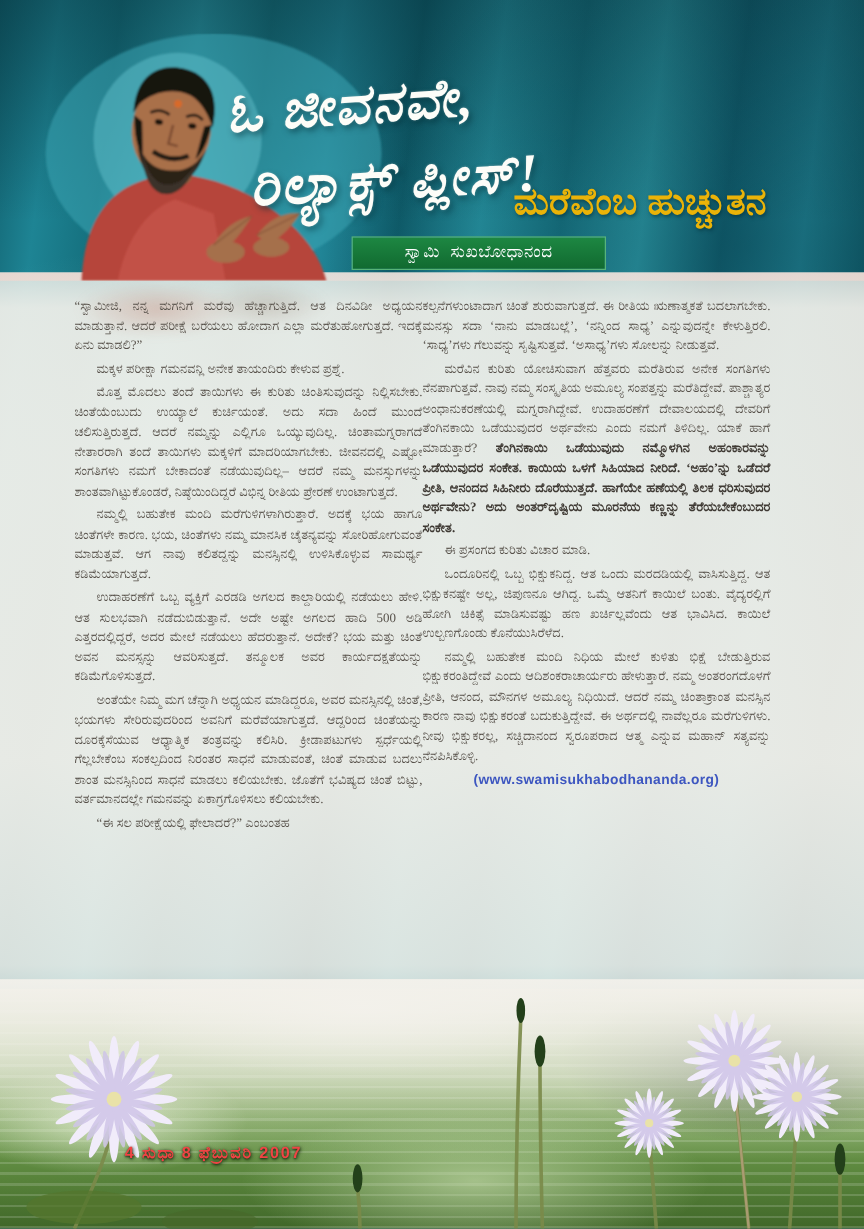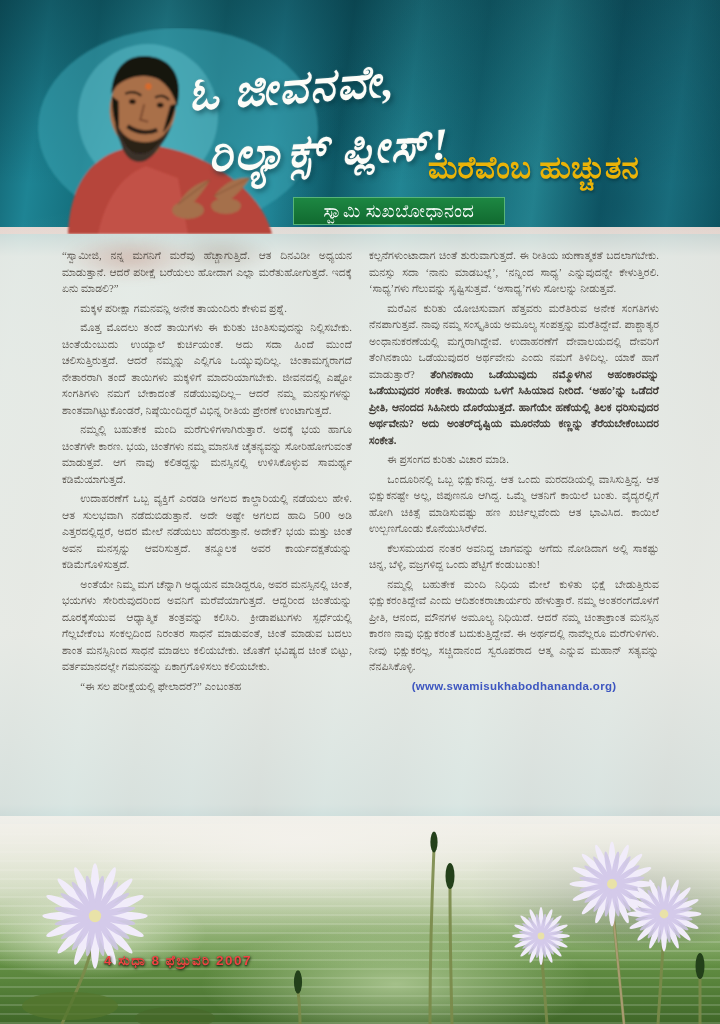--- a/index.html
+++ b/index.html
@@ -58,25 +58,25 @@
     text-shadow:2px 3px 5px rgba(0,45,55,.55), 0 0 2px rgba(255,255,255,.35);}
   .title-1{left:188px;top:66px;transform:rotate(-4deg);}
   .title-2{left:208px;top:128px;transform:rotate(-3deg);}
   .topic-title{position:absolute;left:428px;top:150px;font-family:Liberation Sans, sans-serif;
     font-weight:bold;font-size:31px;color:#eab308;white-space:nowrap;
     text-shadow:1px 2px 3px rgba(0,40,50,.5);}
   .author-banner{position:absolute;left:293px;top:197px;width:212px;height:28px;
     background:linear-gradient(to bottom,#1d8742,#116a30);
     border:1px solid #57b478;box-sizing:border-box;
     display:flex;align-items:center;justify-content:center;}
-  .author-banner span{color:#fff;font-family:Liberation Serif, serif;
-    font-size:18px;letter-spacing:.5px;}
-
-  
-  .columns{position:absolute;left:62px;top:247px;width:598px;display:flex;gap:17px;z-index:4;}
+  .author-banner span{color:#fff;font-family:Liberation Mono, monospace;
+    font-size:14px;letter-spacing:.5px;}
+
+  
+  .columns{position:absolute;left:62px;top:247px;width:598px;display:flex;z-index:4;}
   .col{width:290px;font-size:10.8px;line-height:16.5px;color:#57514a;text-align:justify;}
   .col p{margin:0 0 3px 0;}
   .col p.ind{text-indent:1.7em;}
   .col .bold{font-weight:bold;color:#3e3933;}
   .website-line{margin-top:0;text-align:center;font-family:"Liberation Sans","DejaVu Sans",sans-serif;
     font-weight:bold;font-size:11.5px;color:#3d56c0;letter-spacing:.3px;}
 
   
   .flowers{position:absolute;left:0;top:814px;width:720px;height:210px;z-index:5;}
   .footer-issue{position:absolute;left:104px;top:953px;z-index:6;
@@ -166,21 +166,20 @@
       <p class="ind">“ಈ ಸಲ ಪರೀಕ್ಷೆಯಲ್ಲಿ ಫೇಲಾದರೆ?” ಎಂಬಂತಹ</p>
     </div>
     <div class="col">
       <p>ಕಲ್ಪನೆಗಳುಂಟಾದಾಗ ಚಿಂತೆ ಶುರುವಾಗುತ್ತದೆ. ಈ ರೀತಿಯ ಋಣಾತ್ಮಕತೆ ಬದಲಾಗಬೇಕು. ಮನಸ್ಸು ಸದಾ ‘ನಾನು ಮಾಡಬಲ್ಲೆ’, ‘ನನ್ನಿಂದ ಸಾಧ್ಯ’ ಎನ್ನುವುದನ್ನೇ ಕೇಳುತ್ತಿರಲಿ. ‘ಸಾಧ್ಯ’ಗಳು ಗೆಲುವನ್ನು ಸೃಷ್ಟಿಸುತ್ತವೆ. ‘ಅಸಾಧ್ಯ’ಗಳು ಸೋಲನ್ನು ನೀಡುತ್ತವೆ.</p>
       <p class="ind">
         <span>ಮರೆವಿನ ಕುರಿತು ಯೋಚಿಸುವಾಗ ಹೆತ್ತವರು ಮರೆತಿರುವ ಅನೇಕ ಸಂಗತಿಗಳು ನೆನಪಾಗುತ್ತವೆ. ನಾವು ನಮ್ಮ ಸಂಸ್ಕೃತಿಯ ಅಮೂಲ್ಯ ಸಂಪತ್ತನ್ನು ಮರೆತಿದ್ದೇವೆ. ಪಾಶ್ಚಾತ್ಯರ ಅಂಧಾನುಕರಣೆಯಲ್ಲಿ ಮಗ್ನರಾಗಿದ್ದೇವೆ. ಉದಾಹರಣೆಗೆ ದೇವಾಲಯದಲ್ಲಿ ದೇವರಿಗೆ ತೆಂಗಿನಕಾಯಿ ಒಡೆಯುವುದರ ಅರ್ಥವೇನು ಎಂದು ನಮಗೆ ತಿಳಿದಿಲ್ಲ. ಯಾಕೆ ಹಾಗೆ ಮಾಡುತ್ತಾರೆ?</span>
         <span class="bold">ತೆಂಗಿನಕಾಯಿ ಒಡೆಯುವುದು ನಮ್ಮೊಳಗಿನ ಅಹಂಕಾರವನ್ನು ಒಡೆಯುವುದರ ಸಂಕೇತ. ಕಾಯಿಯ ಒಳಗೆ ಸಿಹಿಯಾದ ನೀರಿದೆ. ‘ಅಹಂ’ನ್ನು ಒಡೆದರೆ ಪ್ರೀತಿ, ಆನಂದದ ಸಿಹಿನೀರು ದೊರೆಯುತ್ತದೆ. ಹಾಗೆಯೇ ಹಣೆಯಲ್ಲಿ ತಿಲಕ ಧರಿಸುವುದರ ಅರ್ಥವೇನು? ಅದು ಅಂತರ್‌ದೃಷ್ಟಿಯ ಮೂರನೆಯ ಕಣ್ಣನ್ನು ತೆರೆಯಬೇಕೆಂಬುದರ ಸಂಕೇತ.</span>
       </p>
       <p class="ind">ಈ ಪ್ರಸಂಗದ ಕುರಿತು ವಿಚಾರ ಮಾಡಿ.</p>
       <p class="ind">ಒಂದೂರಿನಲ್ಲಿ ಒಬ್ಬ ಭಿಕ್ಷುಕನಿದ್ದ. ಆತ ಒಂದು ಮರದಡಿಯಲ್ಲಿ ವಾಸಿಸುತ್ತಿದ್ದ. ಆತ ಭಿಕ್ಷುಕನಷ್ಟೇ ಅಲ್ಲ, ಜಿಪುಣನೂ ಆಗಿದ್ದ. ಒಮ್ಮೆ ಆತನಿಗೆ ಕಾಯಿಲೆ ಬಂತು. ವೈದ್ಯರಲ್ಲಿಗೆ ಹೋಗಿ ಚಿಕಿತ್ಸೆ ಮಾಡಿಸುವಷ್ಟು ಹಣ ಖರ್ಚಿಲ್ಲವೆಂದು ಆತ ಭಾವಿಸಿದ. ಕಾಯಿಲೆ ಉಲ್ಬಣಗೊಂಡು ಕೊನೆಯುಸಿರೆಳೆದ.</p>
-      <p class="ind">ಕೆಲಸಮಯದ ನಂತರ ಅವನಿದ್ದ ಜಾಗವನ್ನು ಅಗೆದು ನೋಡಿದಾಗ ಅಲ್ಲಿ ಸಾಕಷ್ಟು ಚಿನ್ನ, ಬೆಳ್ಳಿ, ವಜ್ರಗಳಿದ್ದ ಒಂದು ಪೆಟ್ಟಿಗೆ ಕಂಡುಬಂತು!</p>
       <p class="ind">ನಮ್ಮಲ್ಲಿ ಬಹುತೇಕ ಮಂದಿ ನಿಧಿಯ ಮೇಲೆ ಕುಳಿತು ಭಿಕ್ಷೆ ಬೇಡುತ್ತಿರುವ ಭಿಕ್ಷುಕರಂತಿದ್ದೇವೆ ಎಂದು ಆದಿಶಂಕರಾಚಾರ್ಯರು ಹೇಳುತ್ತಾರೆ. ನಮ್ಮ ಅಂತರಂಗದೊಳಗೆ ಪ್ರೀತಿ, ಆನಂದ, ಮೌನಗಳ ಅಮೂಲ್ಯ ನಿಧಿಯಿದೆ. ಆದರೆ ನಮ್ಮ ಚಿಂತಾಕ್ರಾಂತ ಮನಸ್ಸಿನ ಕಾರಣ ನಾವು ಭಿಕ್ಷುಕರಂತೆ ಬದುಕುತ್ತಿದ್ದೇವೆ. ಈ ಅರ್ಥದಲ್ಲಿ ನಾವೆಲ್ಲರೂ ಮರೆಗುಳಿಗಳು. ನೀವು ಭಿಕ್ಷುಕರಲ್ಲ, ಸಚ್ಚಿದಾನಂದ ಸ್ವರೂಪರಾದ ಆತ್ಮ ಎನ್ನುವ ಮಹಾನ್ ಸತ್ಯವನ್ನು ನೆನಪಿಸಿಕೊಳ್ಳಿ.</p>
       <div class="website-line">(www.swamisukhabodhananda.org)</div>
     </div>
   </div>
 
   <svg class="flowers" viewBox="0 0 720 210">
     <defs>
       <g id="petals16">
         <g id="p8">
           <ellipse cx="0" cy="-17" rx="2.8" ry="17"></ellipse>

